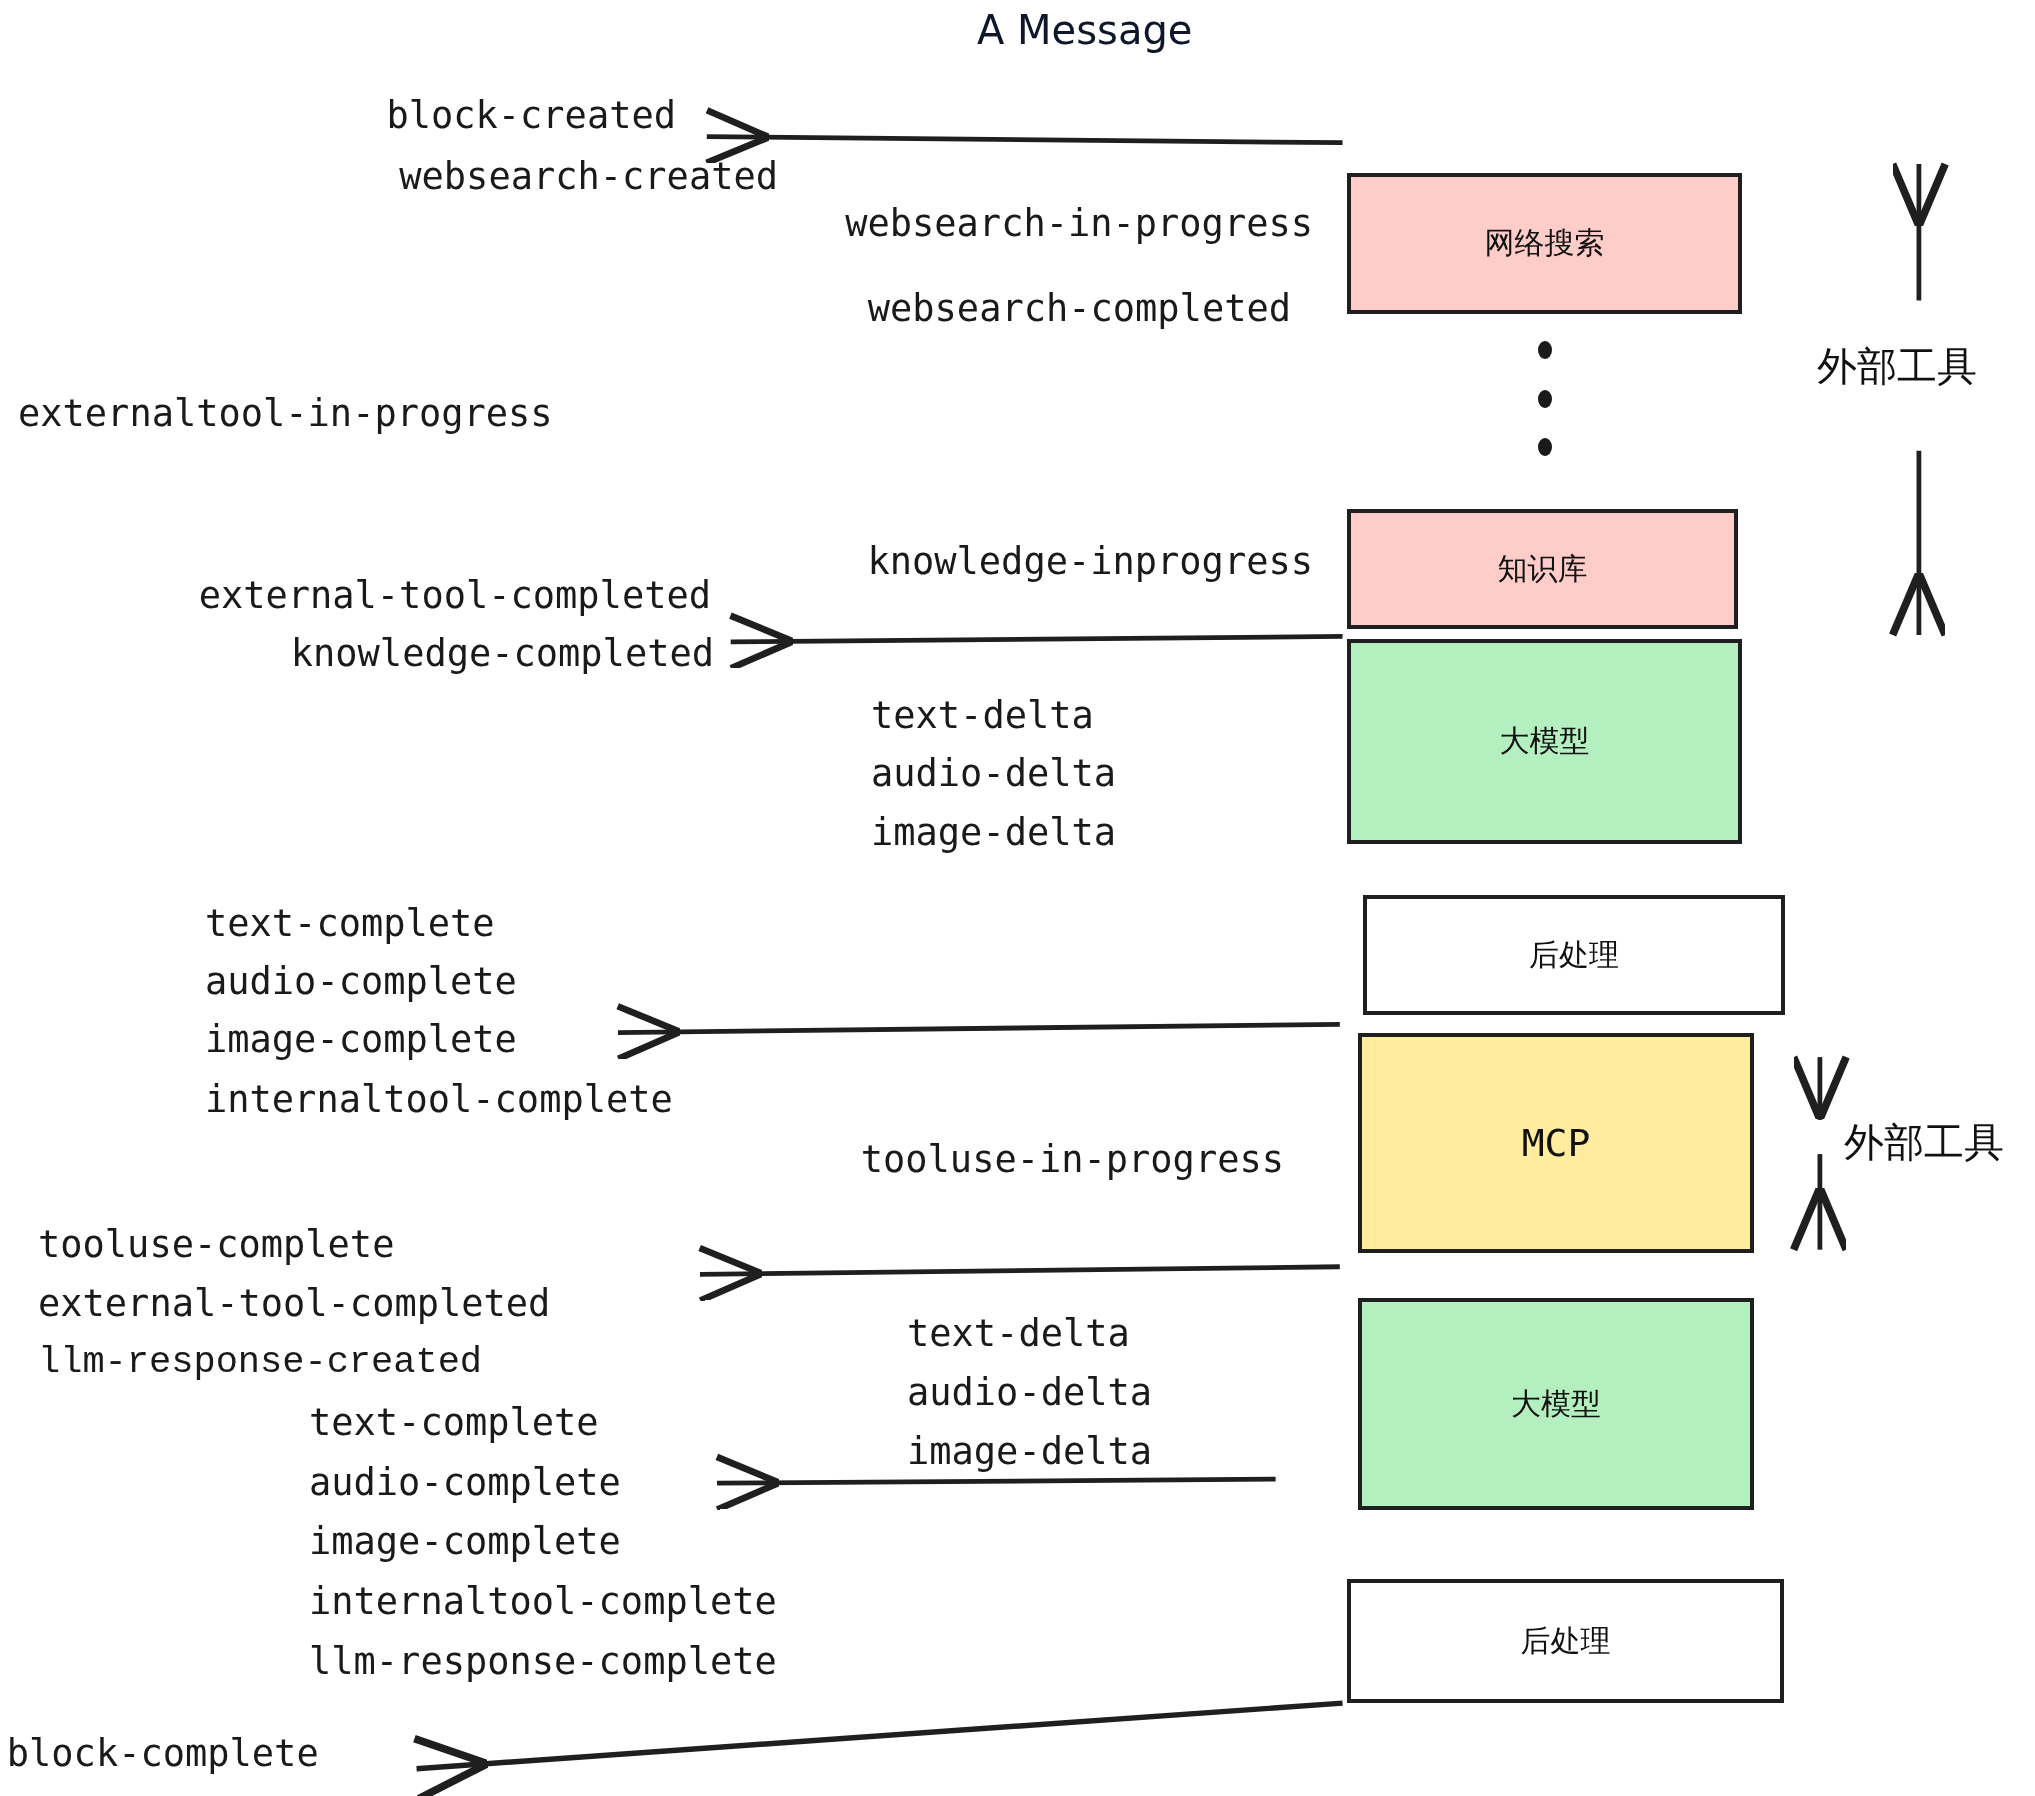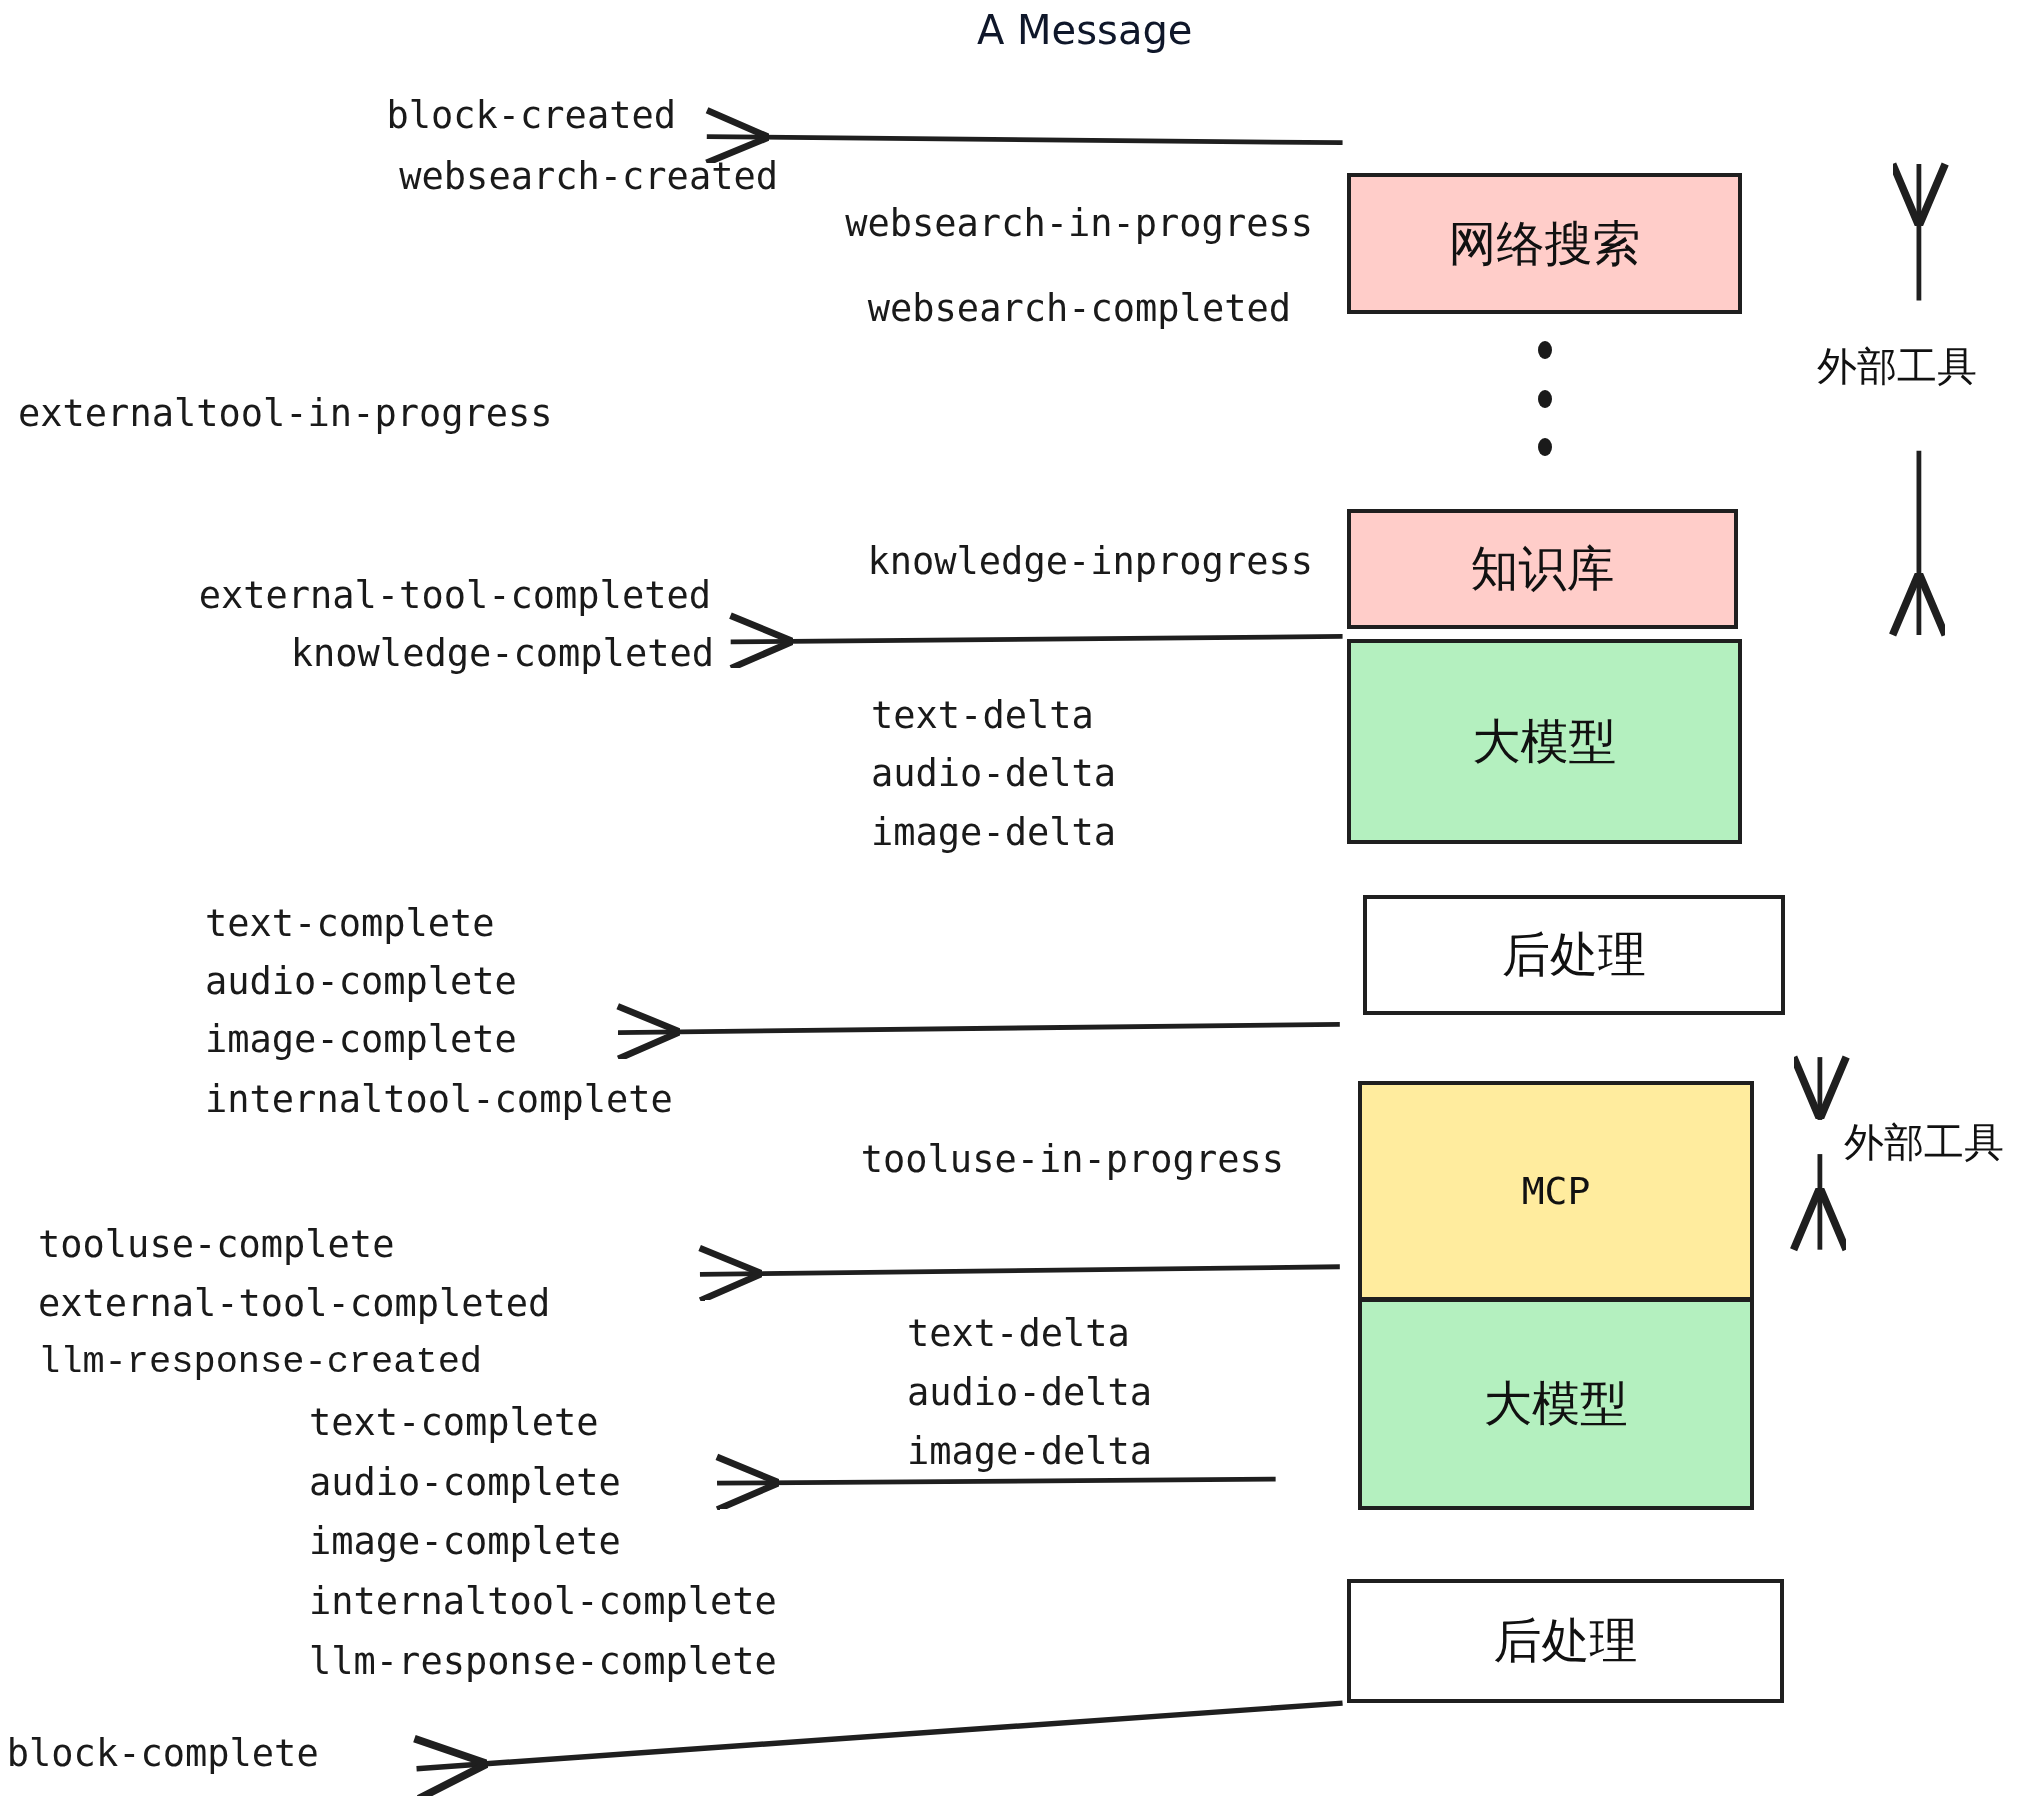--- a/index.html
+++ b/index.html
@@ -43,21 +43,21 @@
   .node {
     position: absolute;
     box-sizing: border-box;
     border: 4.8px solid #1f1f1f;
     display: flex;
     align-items: center;
     justify-content: center;
   }
   .node .lbl {
     font-family: "DejaVu Sans", "Liberation Sans", sans-serif;
-    font-size: 48px;
+    font-size: 30px;
     color: #111111;
     white-space: nowrap;
   }
   .node.mono .lbl {
     font-family: "DejaVu Sans Mono", "Liberation Mono", monospace;
     font-size: 38px;
   }
   .side-label {
     position: absolute;
     font-family: "DejaVu Sans", "Liberation Sans", sans-serif;
@@ -131,21 +131,21 @@
   </div>
 
   <div class="node" style="left:1347px; top:639px; width:395px; height:205px; background:#b4f0bf;">
     <span class="lbl">大模型</span>
   </div>
 
   <div class="node" style="left:1363px; top:895px; width:422px; height:120px; background:#ffffff;">
     <span class="lbl">后处理</span>
   </div>
 
-  <div class="node mono" style="left:1358px; top:1033px; width:396px; height:220px; background:#ffec9e;margin-top:48px;">
+  <div class="node mono" style="left:1358px; top:1033px; width:396px; height:220px; background:#ffec9e;">
     <span class="lbl">MCP</span>
   </div>
 
   <div class="node" style="left:1358px; top:1298px; width:396px; height:212px; background:#b4f0bf;">
     <span class="lbl">大模型</span>
   </div>
 
   <div class="node" style="left:1347px; top:1579px; width:437px; height:124px; background:#ffffff;">
     <span class="lbl">后处理</span>
   </div>

